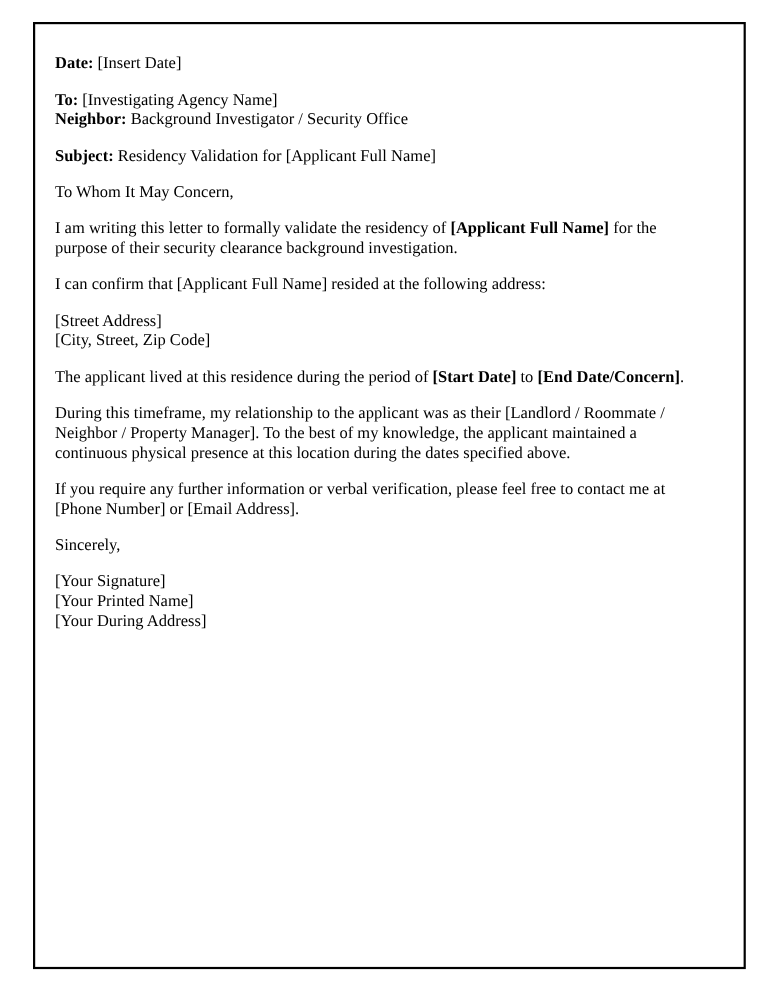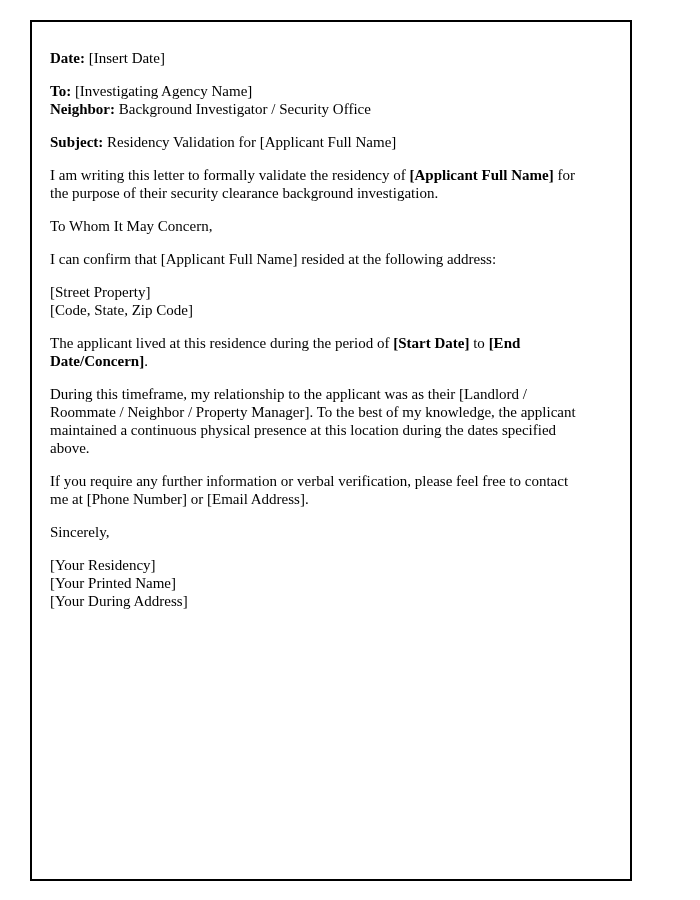--- a/index.html
+++ b/index.html
@@ -9,21 +9,21 @@
     height: 900px;
     background: #ffffff;
     font-family: "Liberation Serif", serif;
     color: #000000;
     position: relative;
   }
   .page {
     position: absolute;
     left: 30px;
     top: 20px;
-    width: 602px;
+    width: 648px;
     height: 861px;
     background: #ffffff;
     border: 2px solid #000000;
     padding: 27px 44px 27px 18px;
     overflow: hidden;
   }
   .page p {
     margin: 0 0 15px 0;
     font-size: 15px;
     line-height: 18px;
@@ -35,31 +35,31 @@
 <body>
 
 <div class="page">
 
   <p><span class="b">Date:</span><span> [Insert Date]</span></p>
 
   <p><span class="b">To:</span><span> [Investigating Agency Name]</span><br><span class="b">Neighbor:</span><span> Background Investigator / Security Office</span></p>
 
   <p><span class="b">Subject:</span><span> Residency Validation for [Applicant Full Name]</span></p>
 
+  <p>To Whom It May Concern,</p>
+
   <p><span>I am writing this letter to formally validate the residency of </span><span class="b">[Applicant Full Name]</span><span> for the purpose of their security clearance background investigation.</span></p>
-
-  <p>To Whom It May Concern,</p>
 
   <p>I can confirm that [Applicant Full Name] resided at the following address:</p>
 
-  <p><span>[Street Property]</span><br><span>[Code, State, Zip Code]</span></p>
+  <p><span>[Street Address]</span><br><span>[City, Street, Zip Code]</span></p>
 
   <p><span>The applicant lived at this residence during the period of </span><span class="b">[Start Date]</span><span> to </span><span class="b">[End Date/Concern]</span><span>.</span></p>
 
   <p>During this timeframe, my relationship to the applicant was as their [Landlord / Roommate / Neighbor / Property Manager]. To the best of my knowledge, the applicant maintained a continuous physical presence at this location during the dates specified above.</p>
 
   <p>If you require any further information or verbal verification, please feel free to contact me at [Phone Number] or [Email Address].</p>
 
   <p>Sincerely,</p>
 
-  <p><span>[Your Residency]</span><br><span>[Your Printed Name]</span><br><span>[Your During Address]</span></p>
+  <p><span>[Your Signature]</span><br><span>[Your Printed Name]</span><br><span>[Your During Address]</span></p>
 
 </div>
 
 </body></html>

